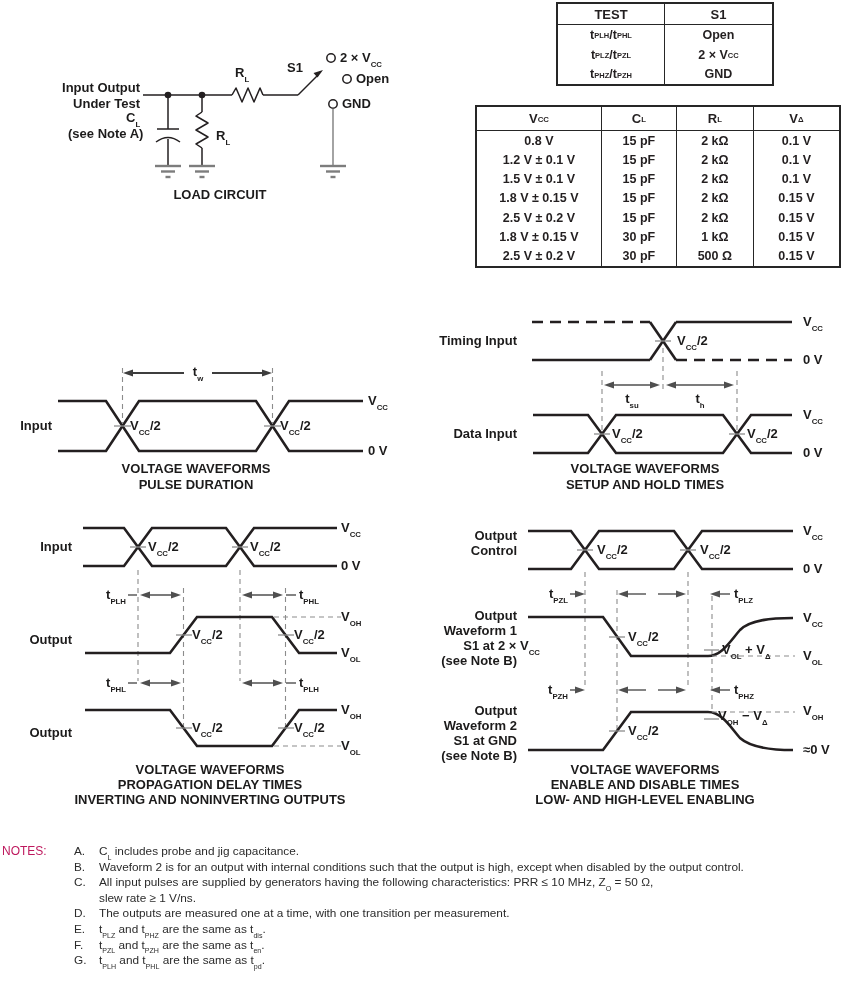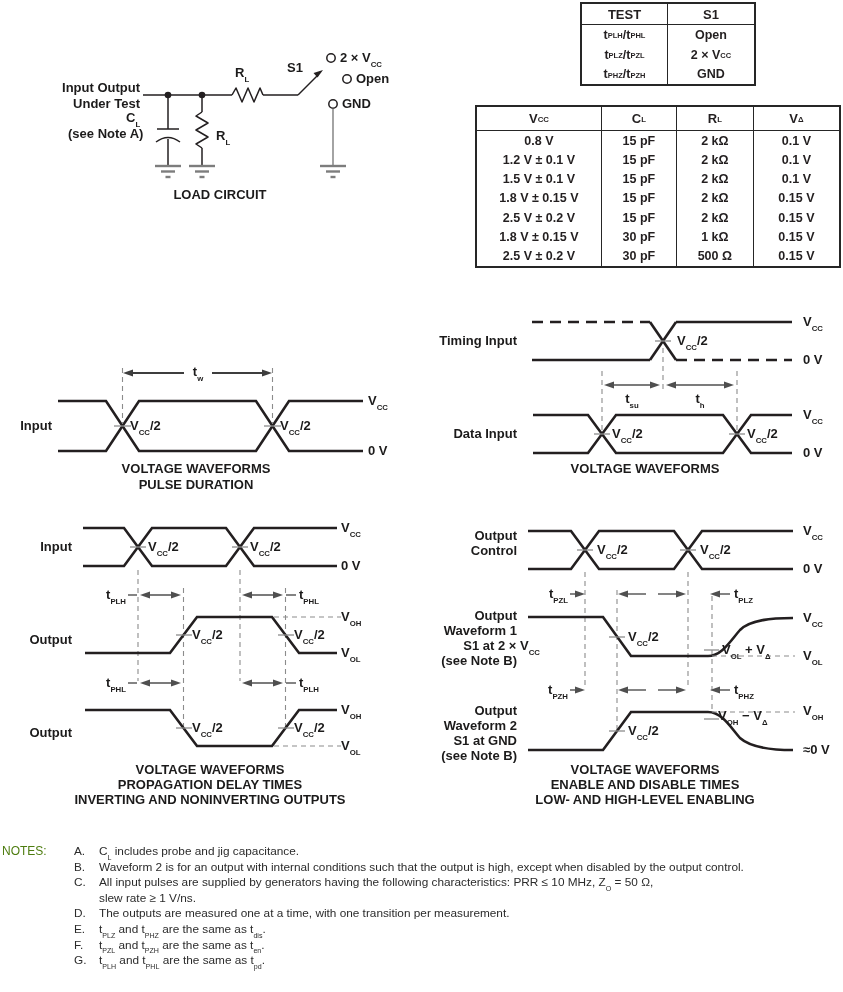--- a/index.html
+++ b/index.html
@@ -26,33 +26,33 @@
   .t.right{text-align:right}
   .t.center{text-align:center}
   sub{font-size:0.6em;line-height:0;position:relative;bottom:-0.22em;letter-spacing:0}
 
   .tbl{position:absolute;border:2px solid #262626;display:flex;flex-direction:column;background:#fff}
   .tbl-head{display:flex;border-bottom:1.6px solid #262626}
   .tbl .th{font-weight:bold;font-size:13px;display:flex;align-items:center;justify-content:center}
   .tbl-body{display:flex;flex-direction:column;flex:1}
   .tbl .tr{display:flex;flex:1}
   .tbl .td{font-weight:bold;font-size:12.5px;display:flex;align-items:center;justify-content:center}
-  #test-table{left:580px;top:2px;width:176px;height:84px}
+  #test-table{left:556px;top:2px;width:218px;height:84px}
   #test-table .th{height:20px}
   #test-table .th,#test-table .td{width:50%}
   #test-table .th:first-child,#test-table .td:first-child{border-right:1.6px solid #262626}
   #load-table{left:475px;top:105px;width:366px;height:163px}
   #load-table .th{height:23px}
   #load-table .th:nth-child(1),#load-table .td:nth-child(1){width:34.5%}
   #load-table .th:nth-child(2),#load-table .td:nth-child(2){width:20.7%}
   #load-table .th:nth-child(3),#load-table .td:nth-child(3){width:21.3%}
   #load-table .th:nth-child(4),#load-table .td:nth-child(4){width:23.5%}
   #load-table .th:nth-child(-n+3),#load-table .td:nth-child(-n+3){border-right:1.6px solid #262626}
 
-  #notes-heading{position:absolute;left:2px;top:844px;font-size:12px;color:#4d7c0f}
+  #notes-heading{position:absolute;left:2px;top:844px;font-size:12px;color:#be185d}
   #notes-list{position:absolute;left:74px;top:844px;font-size:11.8px;color:#2b2b2b}
   .note-row{display:flex}
   .note-label{width:25px;flex:none;line-height:15.6px}
   .note-line{white-space:nowrap;line-height:15.6px}
 </style>
 </head>
 <body>
 
 <div id="page">
 
@@ -318,20 +318,21 @@
   <div class="t" style="left:803px;top:315px">V<sub>CC</sub></div>
   <div class="t" style="left:803px;top:353px">0 V</div>
   <div class="t center" style="left:600px;top:392px;width:64px">t<sub>su</sub></div>
   <div class="t center" style="left:668px;top:392px;width:64px">t<sub>h</sub></div>
   <div class="t right" style="left:423px;top:427px;width:94px">Data Input</div>
   <div class="t" style="left:612px;top:427px">V<sub>CC</sub>/2</div>
   <div class="t" style="left:747px;top:427px">V<sub>CC</sub>/2</div>
   <div class="t" style="left:803px;top:408px">V<sub>CC</sub></div>
   <div class="t" style="left:803px;top:446px">0 V</div>
   <div class="t center" style="left:495px;top:462px;width:300px">VOLTAGE WAVEFORMS</div>
+  <div class="t center" style="left:495px;top:478px;width:300px">SETUP AND HOLD TIMES</div>
 
   <div class="t right" style="left:0px;top:540px;width:72px">Input</div>
   <div class="t" style="left:148px;top:540px">V<sub>CC</sub>/2</div>
   <div class="t" style="left:250px;top:540px">V<sub>CC</sub>/2</div>
   <div class="t" style="left:341px;top:521px">V<sub>CC</sub></div>
   <div class="t" style="left:341px;top:559px">0 V</div>
   <div class="t right" style="left:86px;top:588px;width:40px">t<sub>PLH</sub></div>
   <div class="t" style="left:299px;top:588px">t<sub>PHL</sub></div>
   <div class="t right" style="left:0px;top:633px;width:72px">Output</div>
   <div class="t" style="left:192px;top:628px">V<sub>CC</sub>/2</div>

